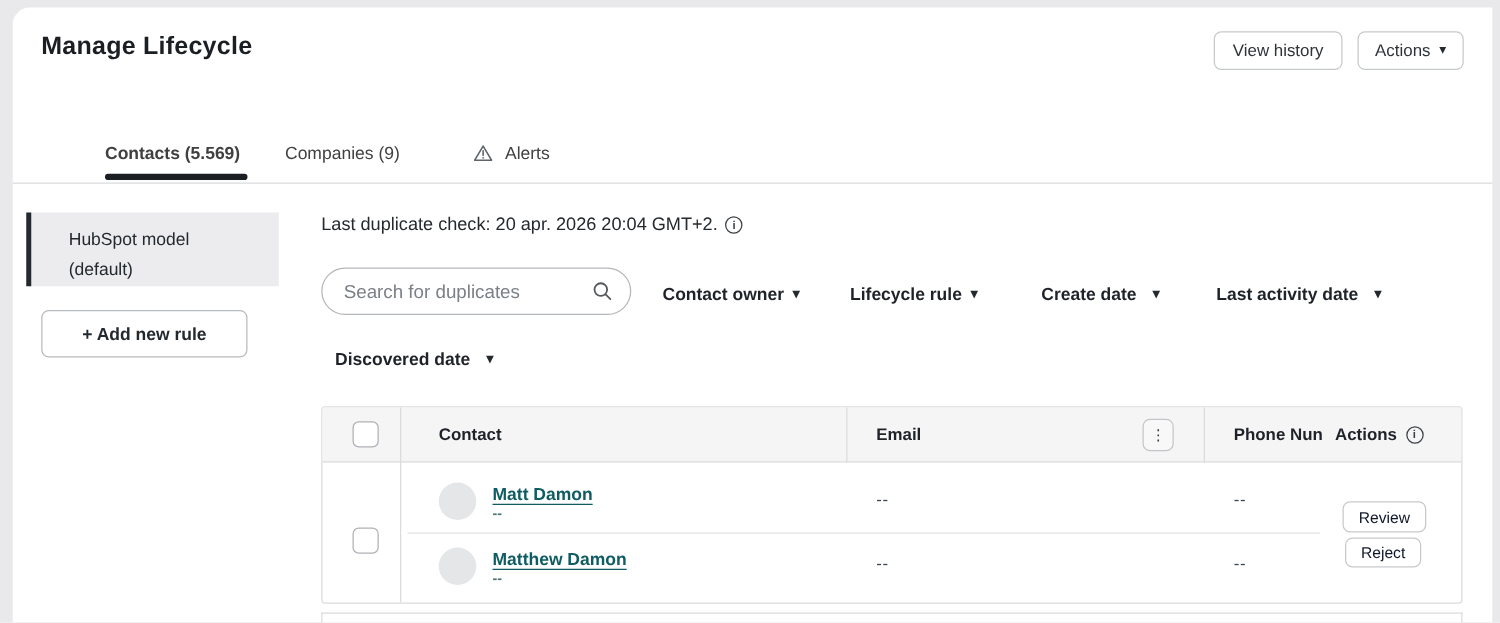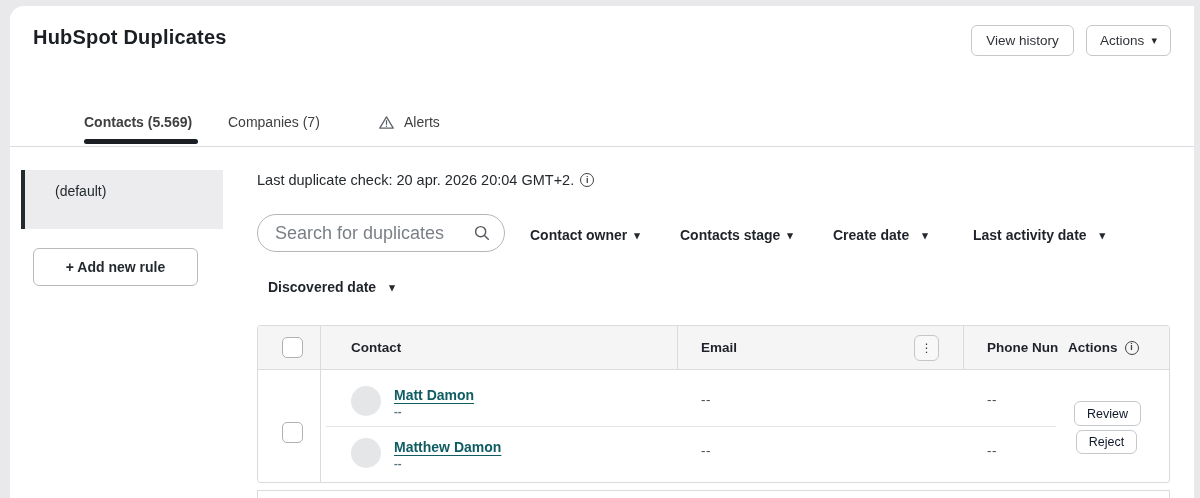--- a/index.html
+++ b/index.html
@@ -78,21 +78,21 @@
   .last-check {
     position: absolute; left: 247px; top: 166px;
     display: inline-flex; align-items: center; gap: 6px;
     font-size: 14.5px; color: #24292e;
   }
   .search-wrap { position: absolute; left: 247px; top: 208px; width: 248px; height: 38px; }
   .search-input {
     width: 100%; height: 100%;
     border: 1px solid #b4b7ba; border-radius: 19px;
     padding: 0 40px 0 17px;
-    font-size: 18px; color: #3a3f44; font-family: inherit;
+    font-size: 15px; color: #3a3f44; font-family: inherit;
     background: #fff; outline: none;
   }
   .search-input::placeholder { color: #7b8087; }
   .search-icon { position: absolute; right: 14px; top: 10px; }
   .filter {
     position: absolute; top: 219px; height: 20px;
     display: inline-flex; align-items: center;
     font-size: 14px; font-weight: 700; color: #1f2329; cursor: pointer;
   }
   .filter-contact-owner { left: 520px; }
@@ -172,50 +172,51 @@
   }
   .gray-strip-left { position: absolute; left: 0; top: 0; width: 10px; height: 498px; background: #e9e9eb; }
   .gray-strip-right { position: absolute; right: 0; top: 0; width: 6px; height: 498px; background: #e9e9eb; }
 </style>
 </head>
 <body>
 
 <div class="stage">
   <div class="card">
 
-    <div class="page-title">HubSpot Duplicates</div>
+    <div class="page-title">Manage Lifecycle</div>
 
     <button class="btn btn-view-history">
       <span>View history</span>
     </button>
     <button class="btn btn-actions">
       <span>Actions</span>
       <span class="caret btn-caret">▾</span>
     </button>
 
     <div class="tab tab-contacts">
       <span>Contacts (5.569)</span>
     </div>
     <div class="tab tab-companies">
-      <span>Companies (7)</span>
+      <span>Companies (9)</span>
     </div>
     <div class="tab tab-alerts">
       <span style="display:inline-flex;">
         <svg width="17" height="17" viewBox="0 0 24 24">
           <path d="M12 4 L21.5 20 H2.5 Z" fill="none" stroke="#5f646b" stroke-width="1.8" stroke-linejoin="round"></path>
           <line x1="12" y1="9.5" x2="12" y2="14.5" stroke="#5f646b" stroke-width="1.8" stroke-linecap="round"></line>
           <circle cx="12" cy="17.3" r="1" fill="#5f646b"></circle>
         </svg>
       </span>
       <span>Alerts</span>
     </div>
     <div class="tab-underline"></div>
     <div class="tabs-divider"></div>
 
     <div class="rule-item">
+      <div>HubSpot model</div>
       <div>(default)</div>
     </div>
     <button class="add-rule-btn">
       <span>+ Add new rule</span>
     </button>
 
     <div class="last-check">
       <span>Last duplicate check: 20 apr. 2026 20:04 GMT+2.</span>
       <span class="info-circle">i</span>
     </div>
@@ -228,21 +229,21 @@
           <line x1="13" y1="13" x2="17" y2="17" stroke="#55595e" stroke-width="1.6" stroke-linecap="round"></line>
         </svg>
       </span>
     </div>
 
     <div class="filter filter-contact-owner">
       <span>Contact owner</span>
       <span class="caret">▾</span>
     </div>
     <div class="filter filter-lifecycle">
-      <span>Contacts stage</span>
+      <span>Lifecycle rule</span>
       <span class="caret">▾</span>
     </div>
     <div class="filter filter-create-date">
       <span>Create date</span>
       <span class="caret wide">▾</span>
     </div>
     <div class="filter filter-last-activity">
       <span>Last activity date</span>
       <span class="caret wide">▾</span>
     </div>

